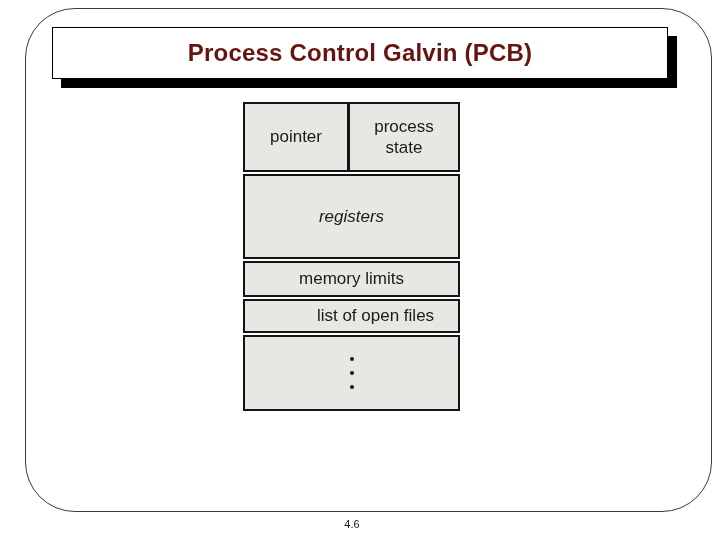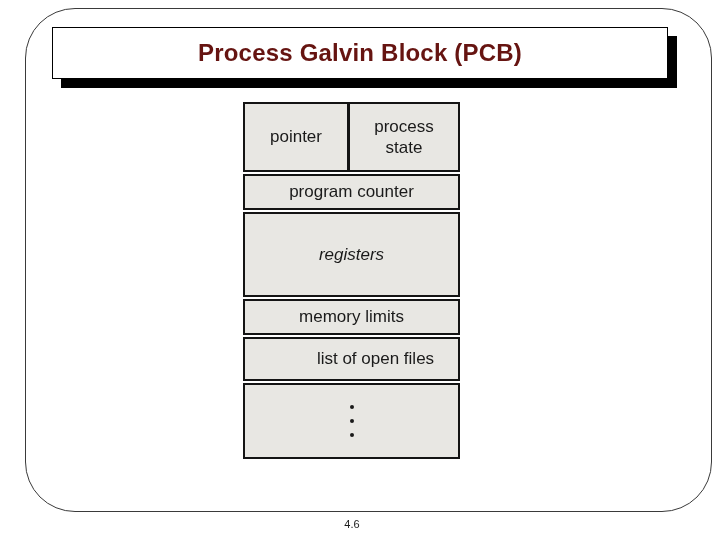--- a/index.html
+++ b/index.html
@@ -69,21 +69,21 @@
     font-size: 17px;
     color: #1a1a1a;
     text-align: center;
   }
   .row:last-child { margin-bottom: 0; }
   .row-top   { height: 70px; padding: 0; }
   .row-pn    { height: 34px; }
   .row-pc    { height: 36px; }
   .row-reg   { height: 85px; font-style: italic; }
   .row-mem   { height: 36px; }
-  .row-files { height: 44px; padding-left: 48px; }
+  .row-files { height: 34px; padding-left: 48px; }
   .row-dots  { height: 76px; flex-direction: column; gap: 10px; }
   .cell-left {
     flex: 0 0 102px;
     align-self: stretch;
     border-right: 3px solid #141414;
     display: flex;
     align-items: center;
     justify-content: center;
   }
   .cell-right {
@@ -127,37 +127,36 @@
   }
 </style>
 </head>
 <body>
 
 <div class="slide">
 
   <div class="slide-border"></div>
 
   <div class="title-box">
-    <h1 style="color: rgb(102, 20, 17);">Process Galvin Block (PCB)</h1>
+    <h1 style="color: rgb(102, 20, 17);">Process Control Galvin (PCB)</h1>
   </div>
 
   <div class="pcb">
 
     <div class="row row-top">
       <div class="cell-left">
         <span>pointer</span>
       </div>
       <div class="cell-right">
         <span>process</span>
         <span>state</span>
       </div>
     </div>
 
 
-    <div class="row row-pc">program counter</div>
 
     <div class="row row-reg">registers</div>
 
     <div class="row row-mem">memory limits</div>
 
     <div class="row row-files">list of open files</div>
 
     <div class="row row-dots">
       <span class="dot"></span>
       <span class="dot"></span>

